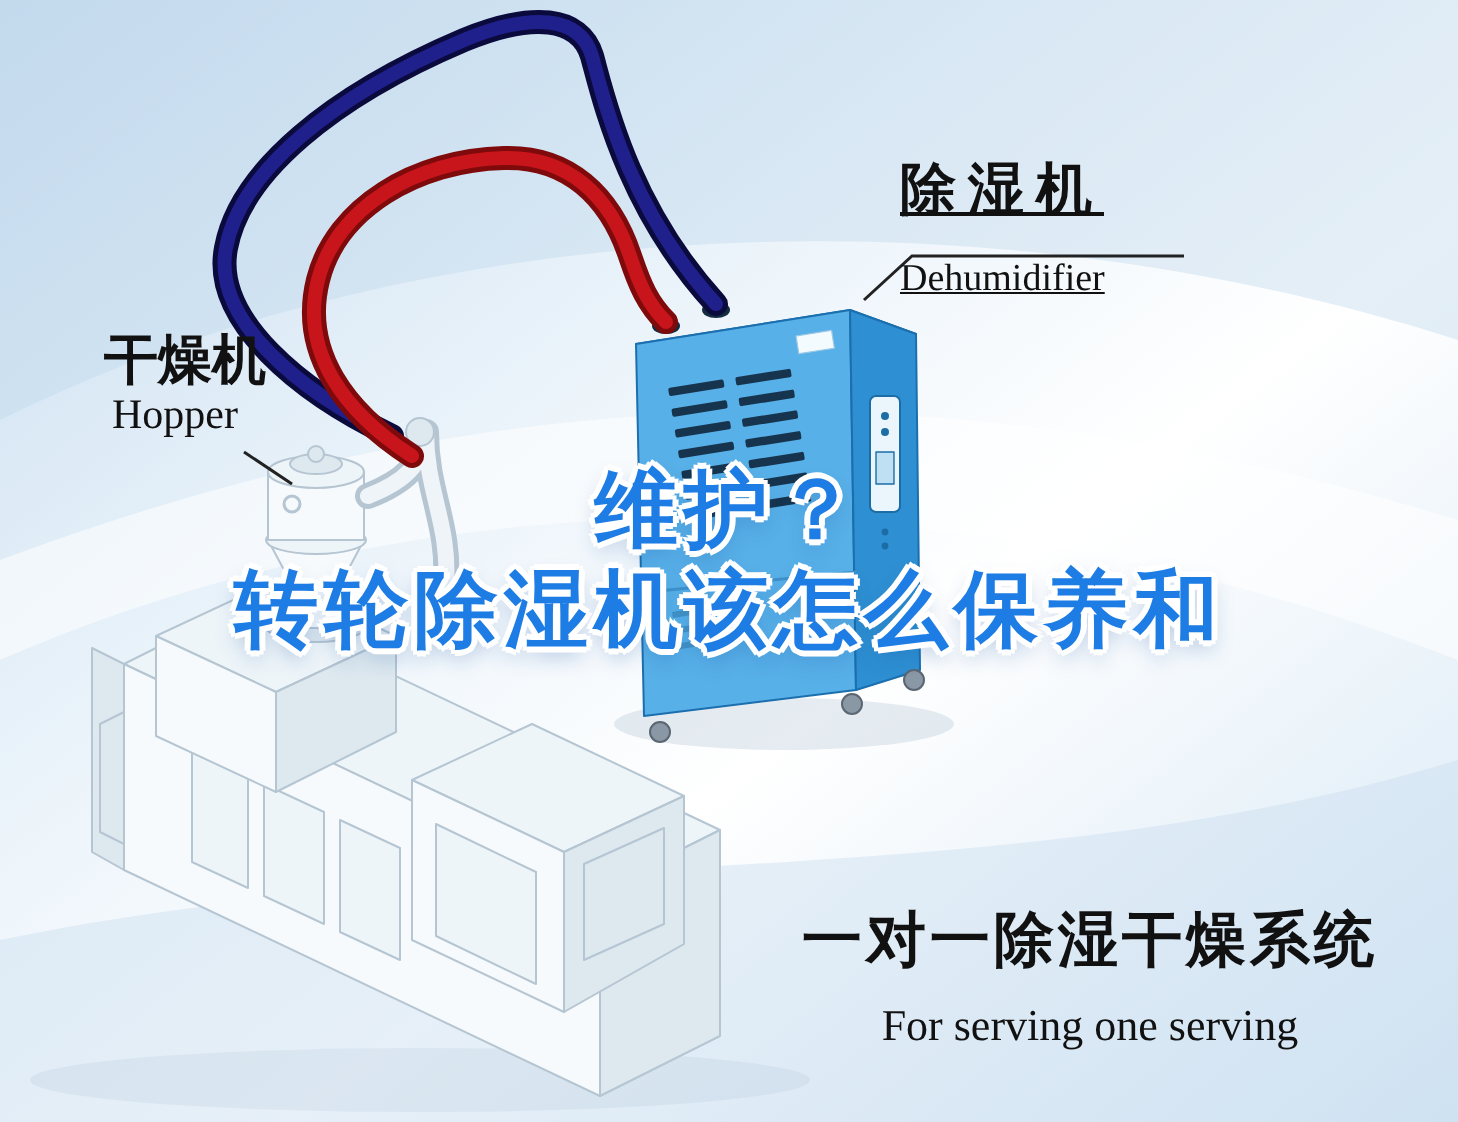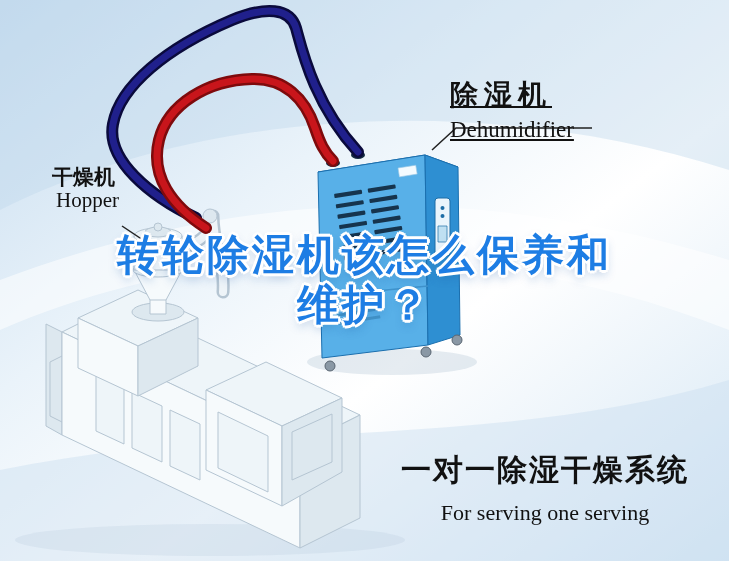--- a/index.html
+++ b/index.html
@@ -29,26 +29,26 @@
   .pipe-red{stroke:var(--pipe-red);stroke-width:7;}
 
   .leader{fill:none;stroke:var(--leader-line);stroke-width:1.5;}
 
   
   .label{position:absolute;color:var(--label-black);line-height:1.1;}
   .label .cn{font-weight:bold;}
   .serif{font-family:"Liberation Serif",serif;}
 
   .hopper-label{left:52px;top:166px;}
-  .hopper-label .cn{font-size:21px;}
+  .hopper-label .cn{font-size:27px;}
   .hopper-label .en{font-size:21px;margin-top:0;margin-left:4px;}
 
   .dehum-label{left:450px;top:80px;width:170px;text-align:left;text-decoration:underline;}
   .dehum-label .cn{font-size:28px;letter-spacing:6px;}
-  .dehum-label .en{font-size:23px;margin-top:6px;}
+  .dehum-label .en{font-size:19px;margin-top:19px;}
 
   .main-title{
     position:absolute;left:40px;right:40px;top:230px;
     text-align:center;color:var(--title-blue);
     font-size:42px;font-weight:800;letter-spacing:3px;line-height:1.18;
     text-shadow:
       -2px -2px 0 #fff, 2px -2px 0 #fff, -2px 2px 0 #fff, 2px 2px 0 #fff,
       -3px 0 0 #fff, 3px 0 0 #fff, 0 -3px 0 #fff, 0 3px 0 #fff,
       0 5px 10px rgba(20,80,160,0.35);
   }
@@ -191,22 +191,22 @@
     <div class="cn">干燥机</div>
     <div class="en serif">Hopper</div>
   </div>
 
   <div class="label dehum-label">
     <div class="cn">除湿机</div>
     <div class="en serif">Dehumidifier</div>
   </div>
 
   <div class="main-title">
+    <div>维护？</div>
     <div>转轮除湿机该怎么保养和</div>
-    <div>维护？</div>
   </div>
 
   <div class="caption">
     <div class="cn">一对一除湿干燥系统</div>
     <div class="en serif">For serving one serving</div>
   </div>
 
 </div>
 
 </body></html>

